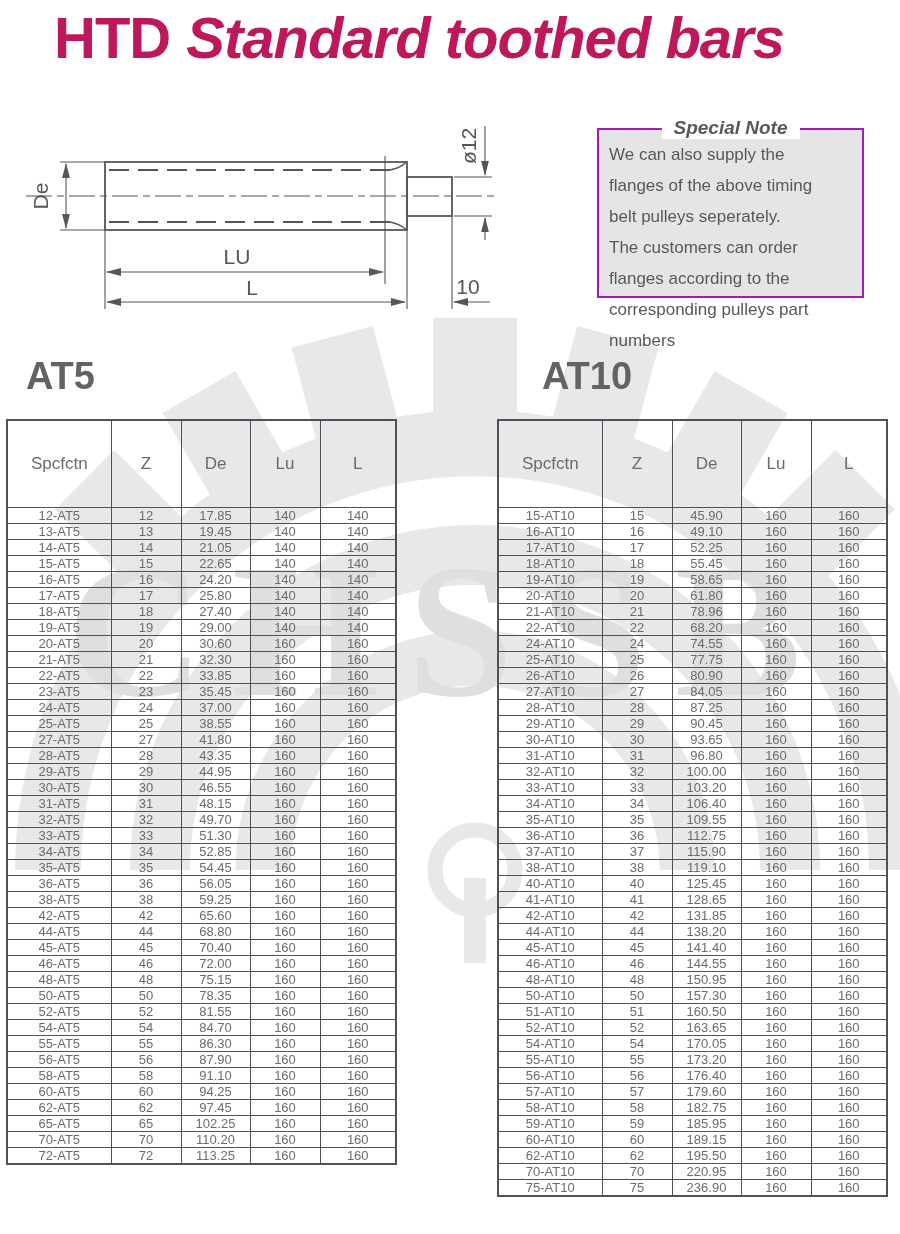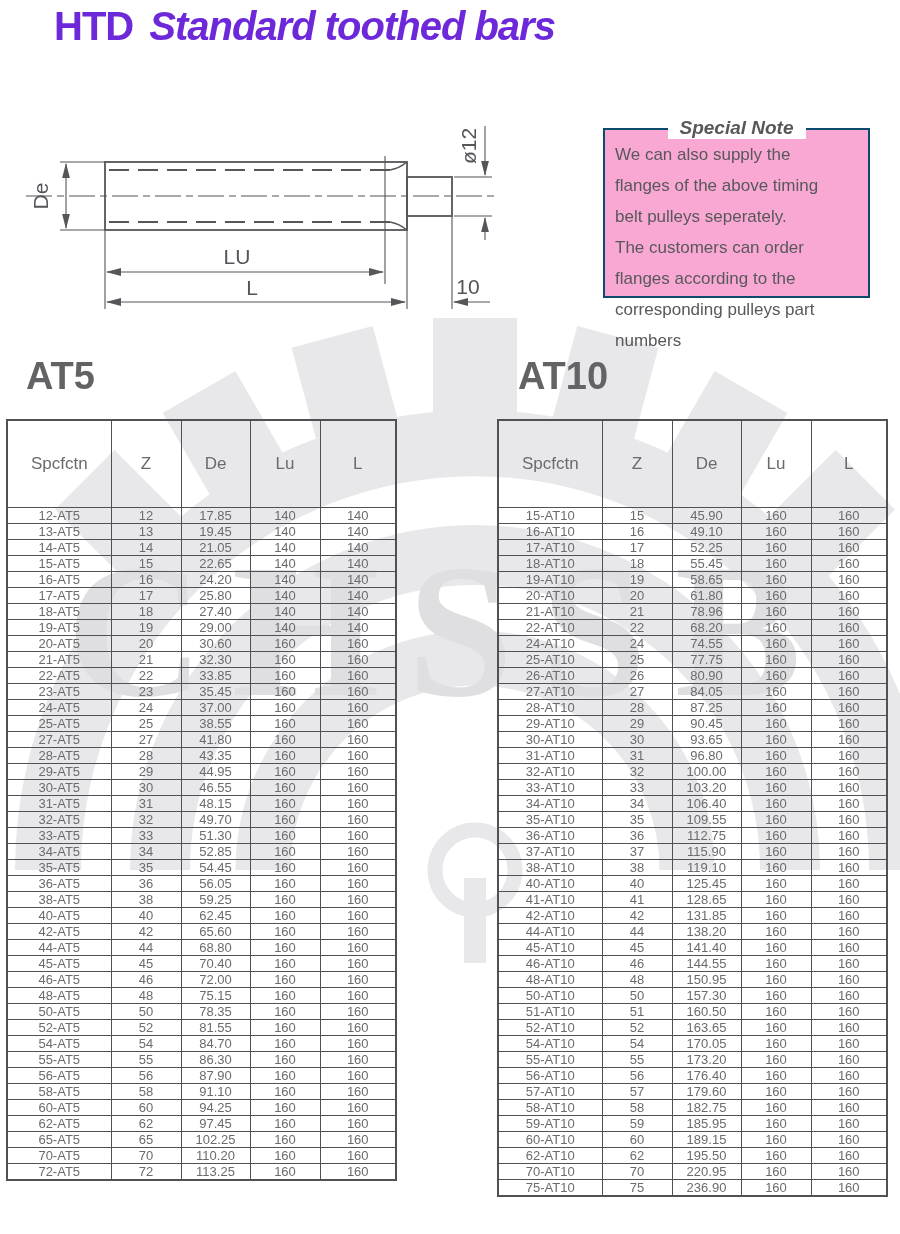--- a/index.html
+++ b/index.html
@@ -3,48 +3,48 @@
 <meta charset="utf-8">
 <style>
   html,body{margin:0;padding:0;}
   body{
     width:900px;height:1234px;position:relative;background:#ffffff;
     font-family:"Liberation Sans", sans-serif;overflow:hidden;
   }
   
   .page-title{
     position:absolute;left:54px;top:4px;white-space:nowrap;
-    font-size:40px;font-weight:bold;color:#6d28d9;letter-spacing:-1px;
+    font-size:58px;font-weight:bold;color:#be185d;letter-spacing:-1px;
   }
   .page-title .t-main{font-style:italic;margin-left:16px;letter-spacing:-1px;}
   
   .watermark{position:absolute;left:0;top:300px;z-index:0;}
   
   .drawing{position:absolute;left:12px;top:106px;z-index:1;}
   
   .note-box{
     position:absolute;left:597px;top:128px;width:267px;height:170px;
-    border:2px solid #0c4a6e;z-index:1;background:#f9a8d4;box-sizing:border-box;margin-left:6px;
+    border:2px solid #a21caf;z-index:1;background:#e5e5e5;box-sizing:border-box;
   }
   .note-title{
     position:absolute;top:-13px;left:50%;transform:translateX(-50%);
     background:#ffffff;padding:0 12px;font-size:19px;font-weight:bold;
     font-style:italic;color:#58585b;white-space:nowrap;
   }
   .note-text{
     padding:9px 6px 0 10px;font-size:17px;line-height:31px;color:#58585b;
     white-space:pre-line;
   }
   
   .sec-heading{
     position:absolute;font-size:38px;font-weight:bold;color:#636366;z-index:1;
     letter-spacing:0px;
   }
   .h-at5{left:26px;top:355px;}
-  .h-at10{left:518px;top:355px;}
+  .h-at10{left:518px;top:355px;padding-left:24px;}
   
   .tbl-wrap{position:absolute;z-index:1;}
   .w-at5{left:6px;top:419px;}
   .w-at10{left:497px;top:419px;}
   table.spec{
     border-collapse:collapse;table-layout:fixed;width:389px;
     border:2px solid #515155;background:transparent;
   }
   table.spec th{
     height:86px;font-weight:normal;font-size:17px;color:#6b6b6e;
@@ -349,27 +349,20 @@
           <td>160</td>
         </tr>
         <tr>
           <td>38-AT5</td>
           <td>38</td>
           <td>59.25</td>
           <td>160</td>
           <td>160</td>
         </tr>
         <tr>
-          <td>40-AT5</td>
-          <td>40</td>
-          <td>62.45</td>
-          <td>160</td>
-          <td>160</td>
-        </tr>
-        <tr>
           <td>42-AT5</td>
           <td>42</td>
           <td>65.60</td>
           <td>160</td>
           <td>160</td>
         </tr>
         <tr>
           <td>44-AT5</td>
           <td>44</td>
           <td>68.80</td>

